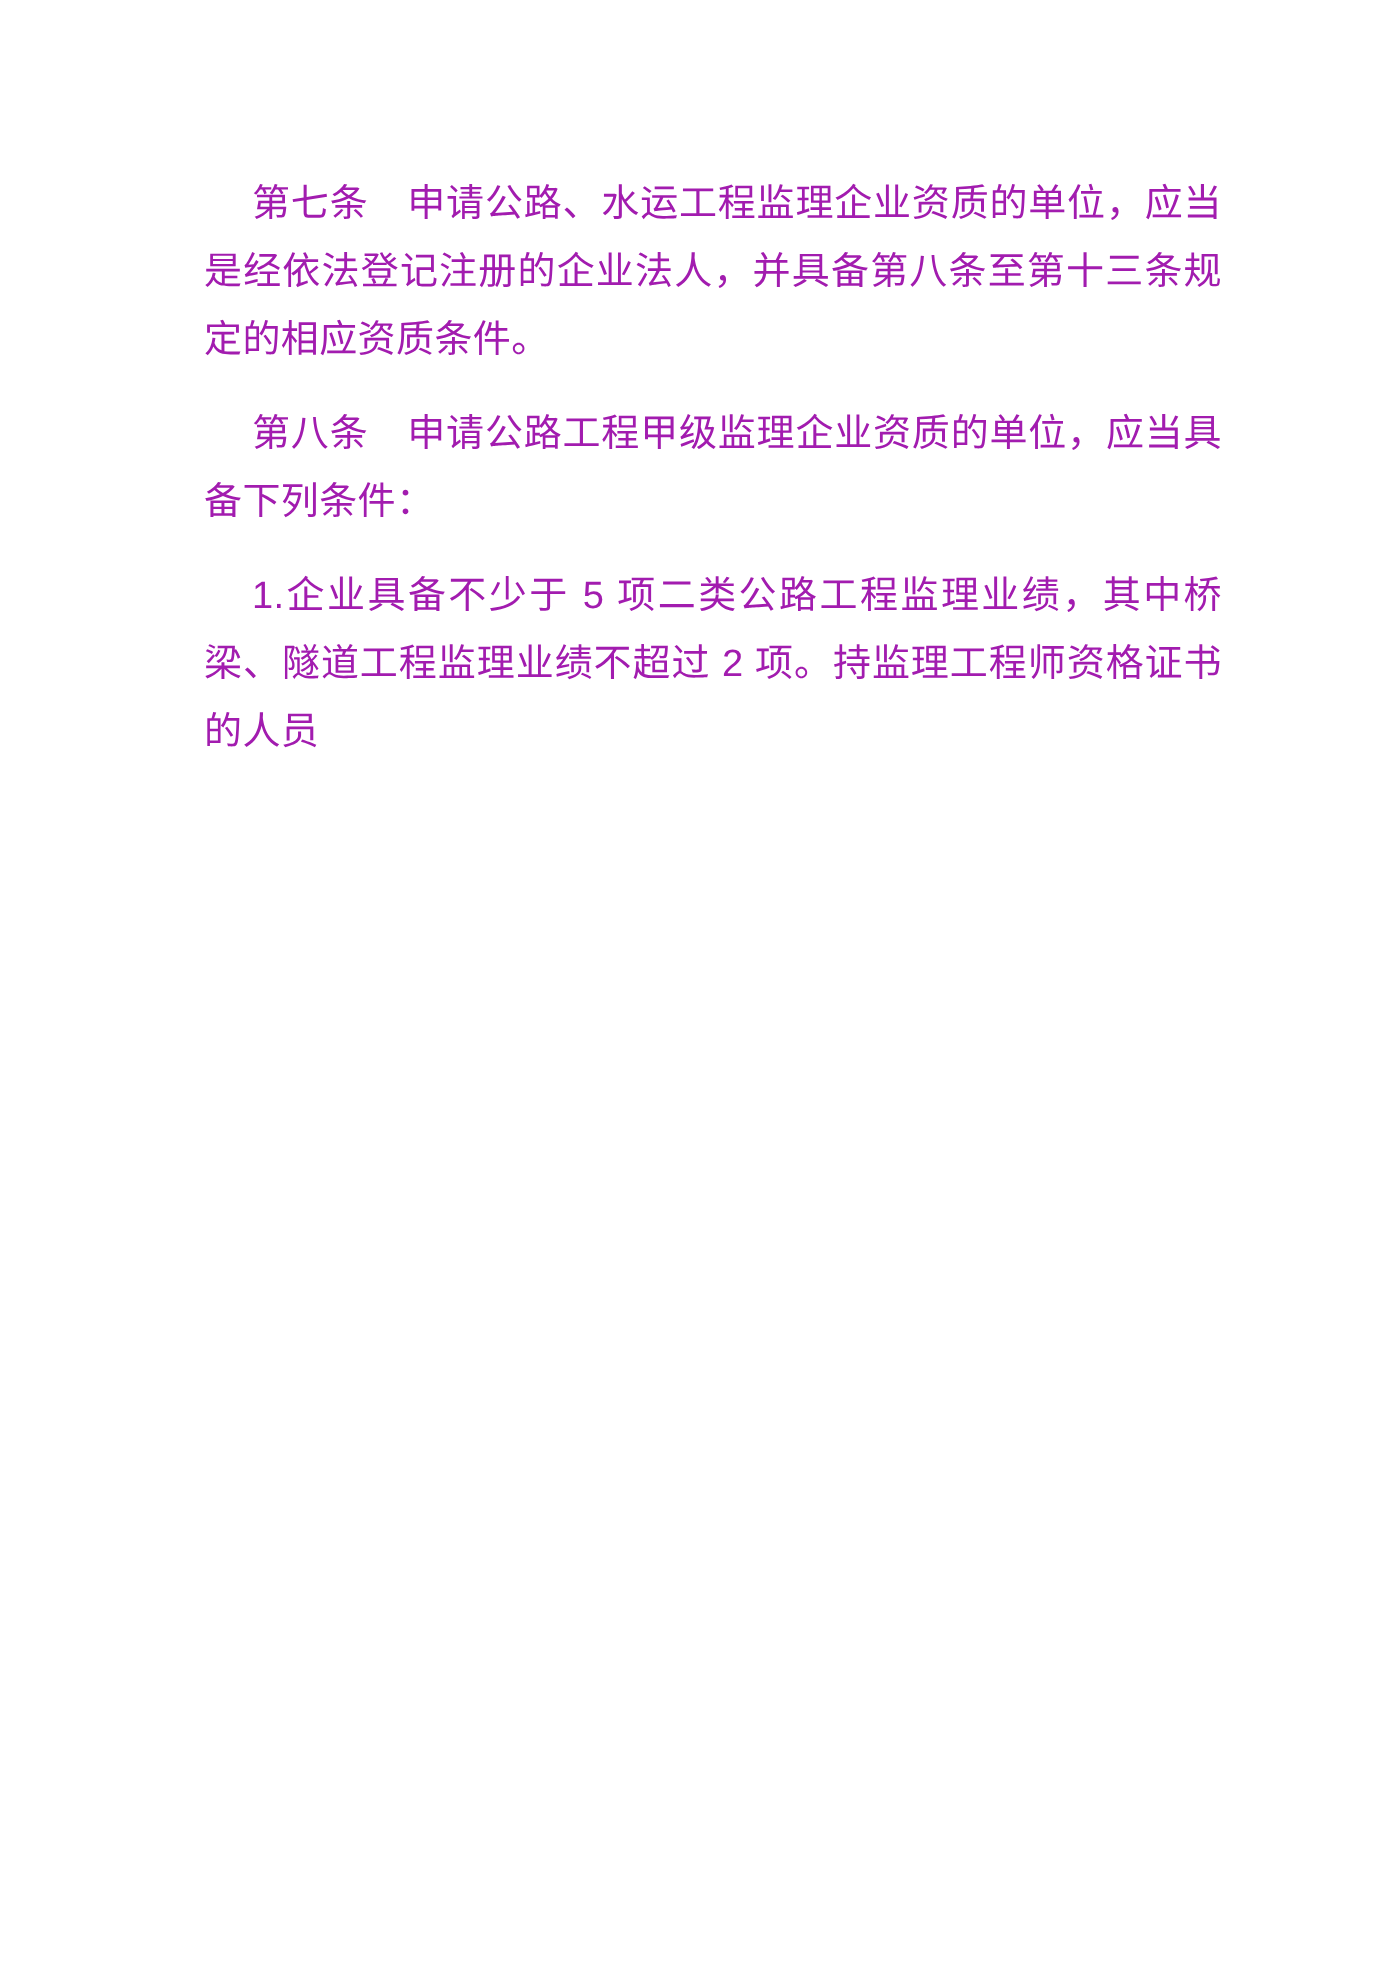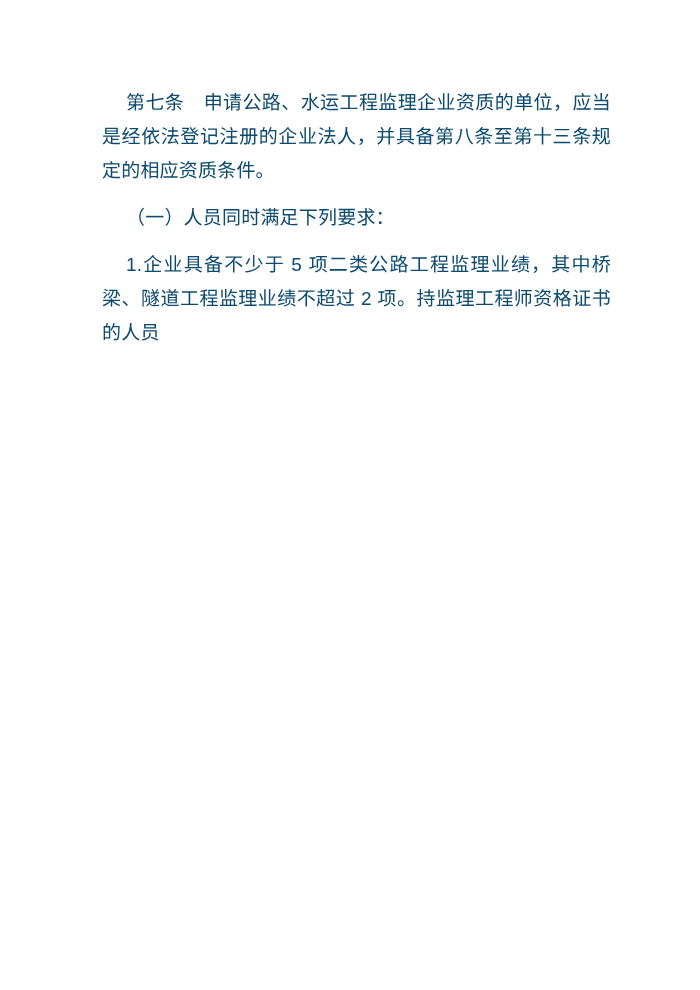--- a/index.html
+++ b/index.html
@@ -18,35 +18,35 @@
     box-sizing: border-box;
     width: 700px;
     height: 990px;
     background: #ffffff;
     padding: 86px 89px 40px 102px;
   }
   .page p {
     margin: 0 0 13px 0;
     font-size: 19px;
     line-height: 34px;
-    color: #0c4a6e;
+    color: #a21caf;
     text-align: justify;
     text-justify: inter-ideograph;
     text-indent: 24px;
     letter-spacing: 0.2px;
     word-break: break-all;
   }
 </style>
 </head>
 <body>
 
 <div class="page">
   <p>第七条　申请公路、水运工程监理企业资质的单位，应当是经依法登记注册的企业法人，并具备第八条至第十三条规定的相应资质条件。</p>
 
 
+  <p>第八条　申请公路工程甲级监理企业资质的单位，应当具备下列条件：</p>
 
-  <p>（一）人员同时满足下列要求：</p>
 
 
 
 
   <p>1.企业具备不少于 5 项二类公路工程监理业绩，其中桥梁、隧道工程监理业绩不超过 2 项。持监理工程师资格证书的人员</p>
 </div>
 
 </body></html>

